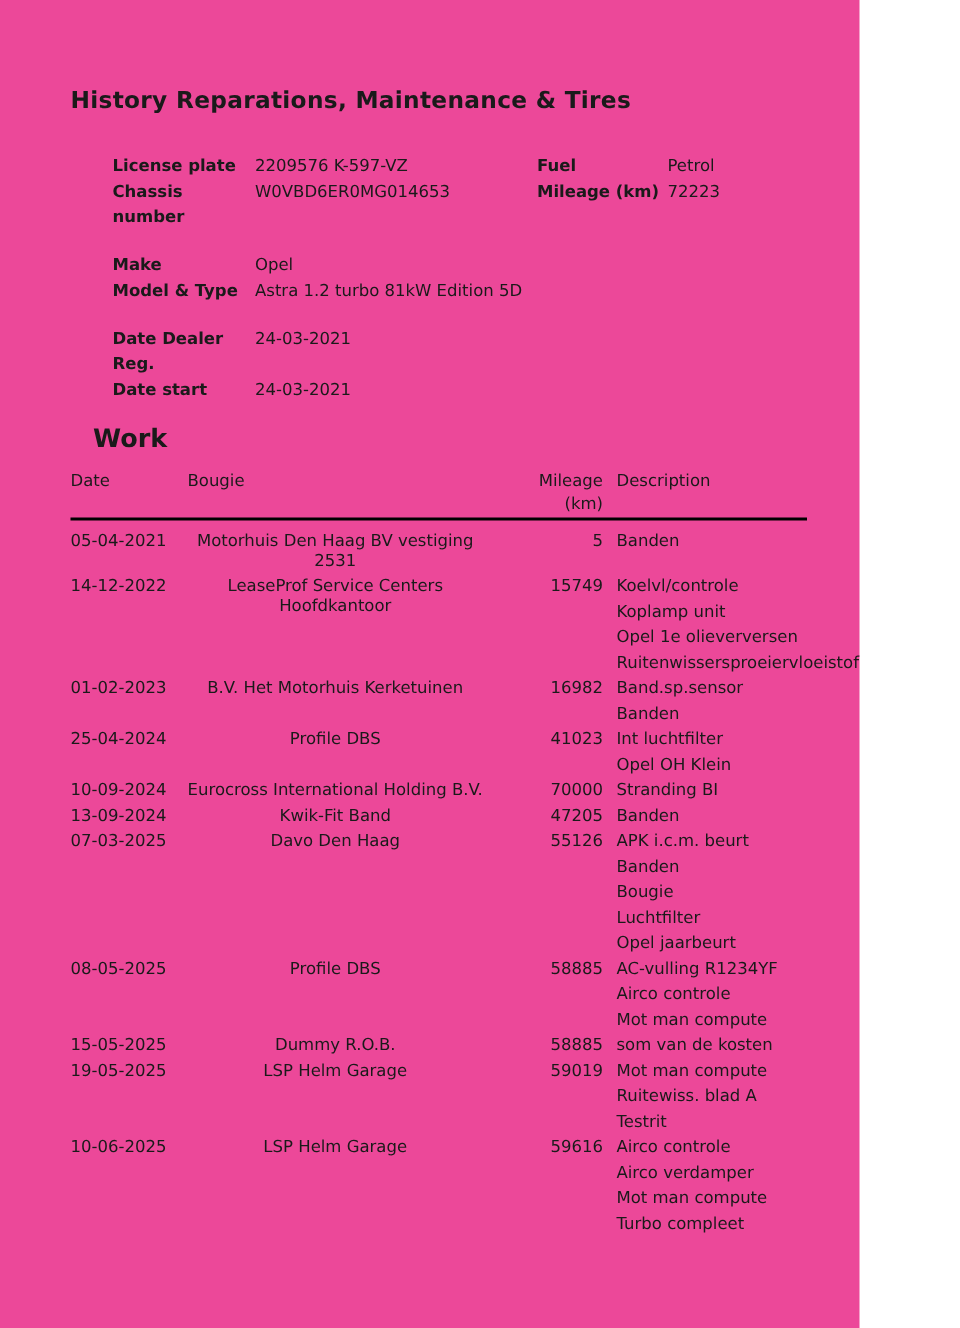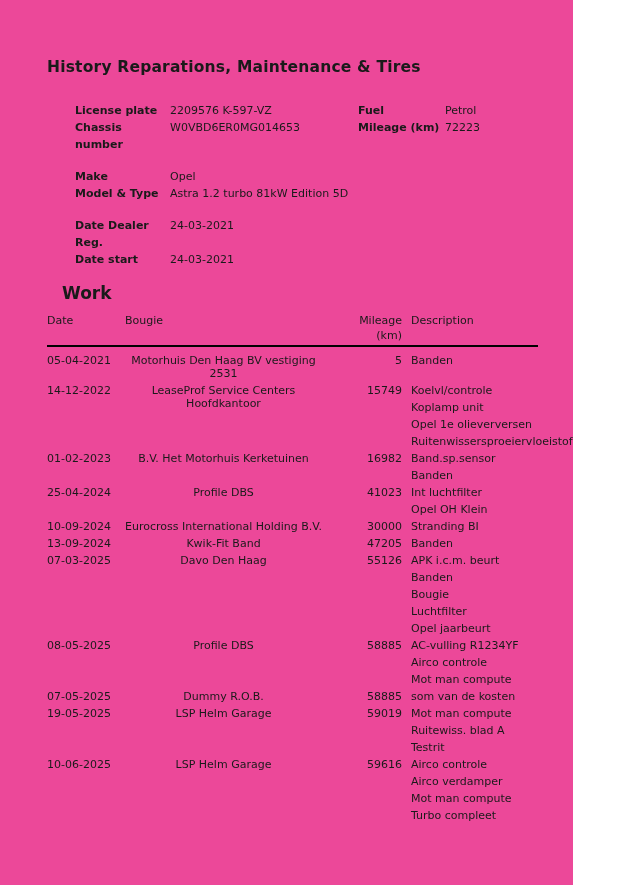--- a/index.html
+++ b/index.html
@@ -151,21 +151,21 @@
       <div class="cell-mileage">41023</div>
       <div class="cell-desc">
           <div class="desc-item">Int luchtfilter</div>
           <div class="desc-item">Opel OH Klein</div>
         </div>
     </div>
 
     <div class="work-row">
       <div class="cell-date">10-09-2024</div>
       <div class="cell-dealer">Eurocross International Holding B.V.</div>
-      <div class="cell-mileage">30000</div>
+      <div class="cell-mileage">70000</div>
       <div class="cell-desc">
           <div class="desc-item">Stranding BI</div>
         </div>
     </div>
 
     <div class="work-row">
       <div class="cell-date">13-09-2024</div>
       <div class="cell-dealer">Kwik-Fit Band</div>
       <div class="cell-mileage">47205</div>
       <div class="cell-desc">
@@ -191,21 +191,21 @@
       <div class="cell-dealer">Profile DBS</div>
       <div class="cell-mileage">58885</div>
       <div class="cell-desc">
           <div class="desc-item">AC-vulling R1234YF</div>
           <div class="desc-item">Airco controle</div>
           <div class="desc-item">Mot man compute</div>
         </div>
     </div>
 
     <div class="work-row">
-      <div class="cell-date">07-05-2025</div>
+      <div class="cell-date">15-05-2025</div>
       <div class="cell-dealer">Dummy R.O.B.</div>
       <div class="cell-mileage">58885</div>
       <div class="cell-desc">
           <div class="desc-item">som van de kosten</div>
         </div>
     </div>
 
     <div class="work-row">
       <div class="cell-date">19-05-2025</div>
       <div class="cell-dealer">LSP Helm Garage</div>

